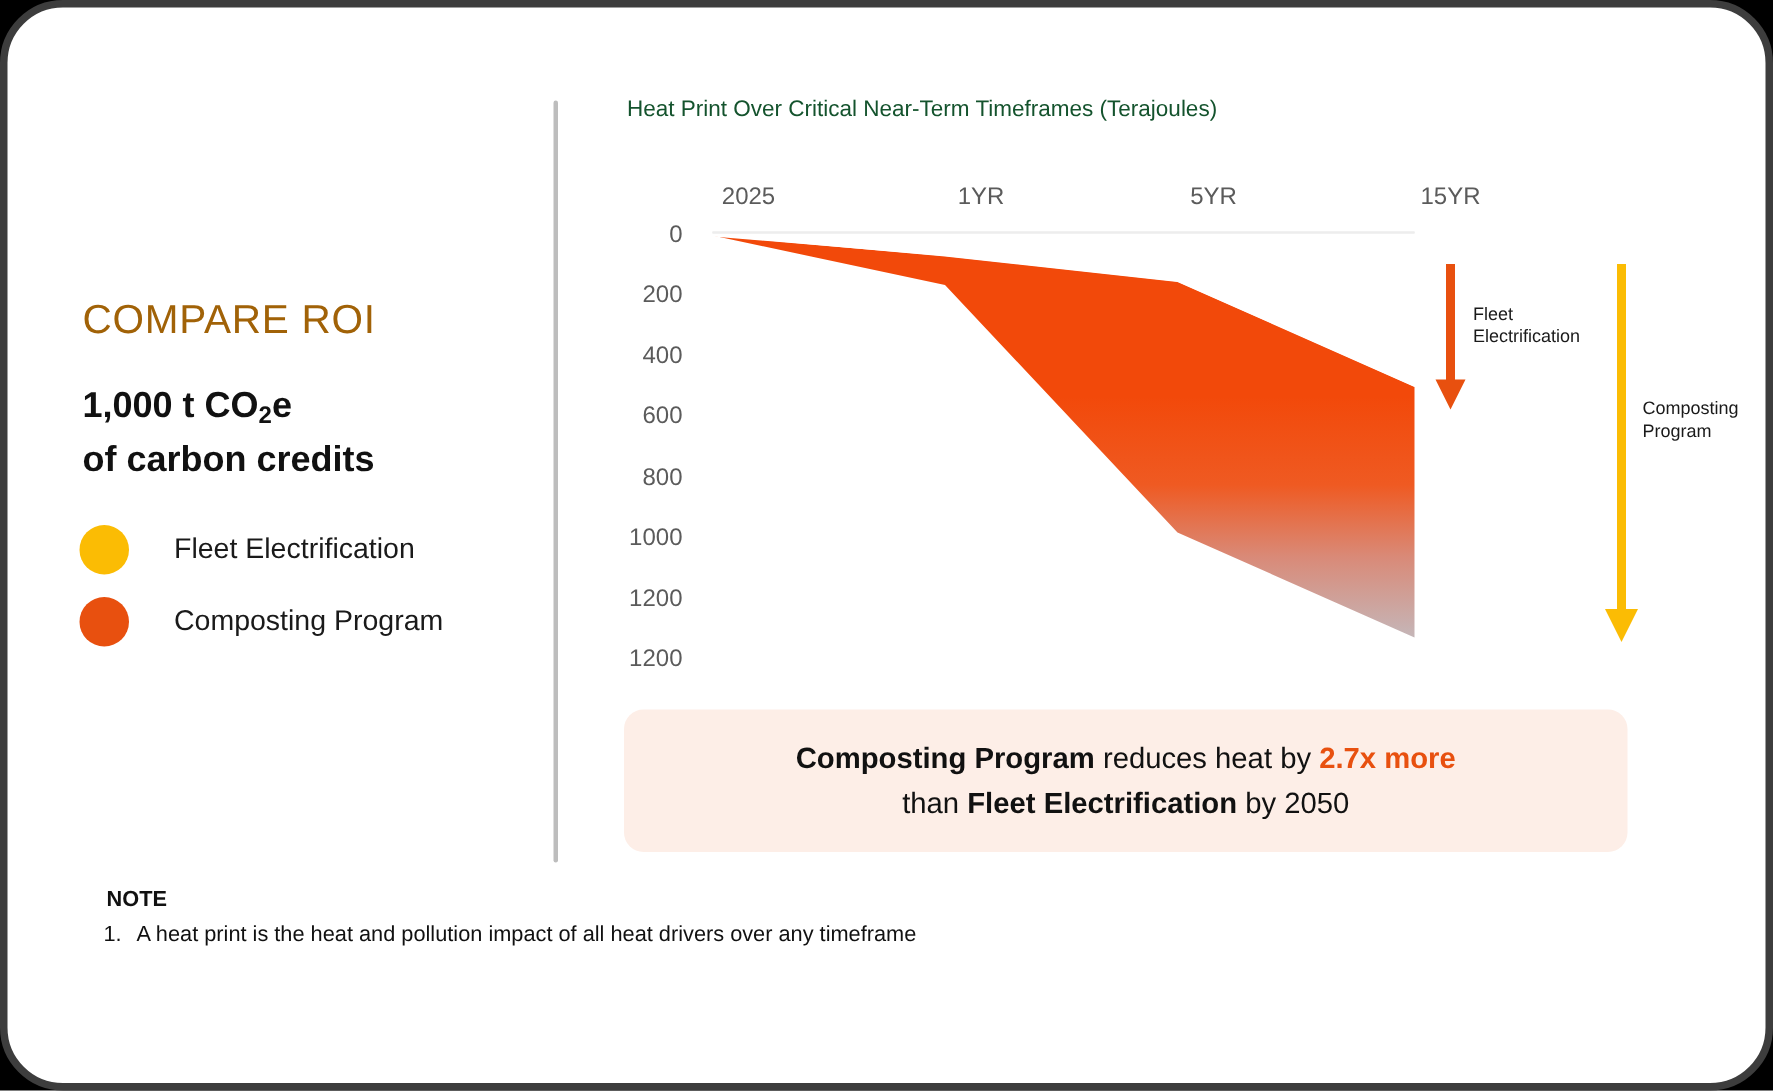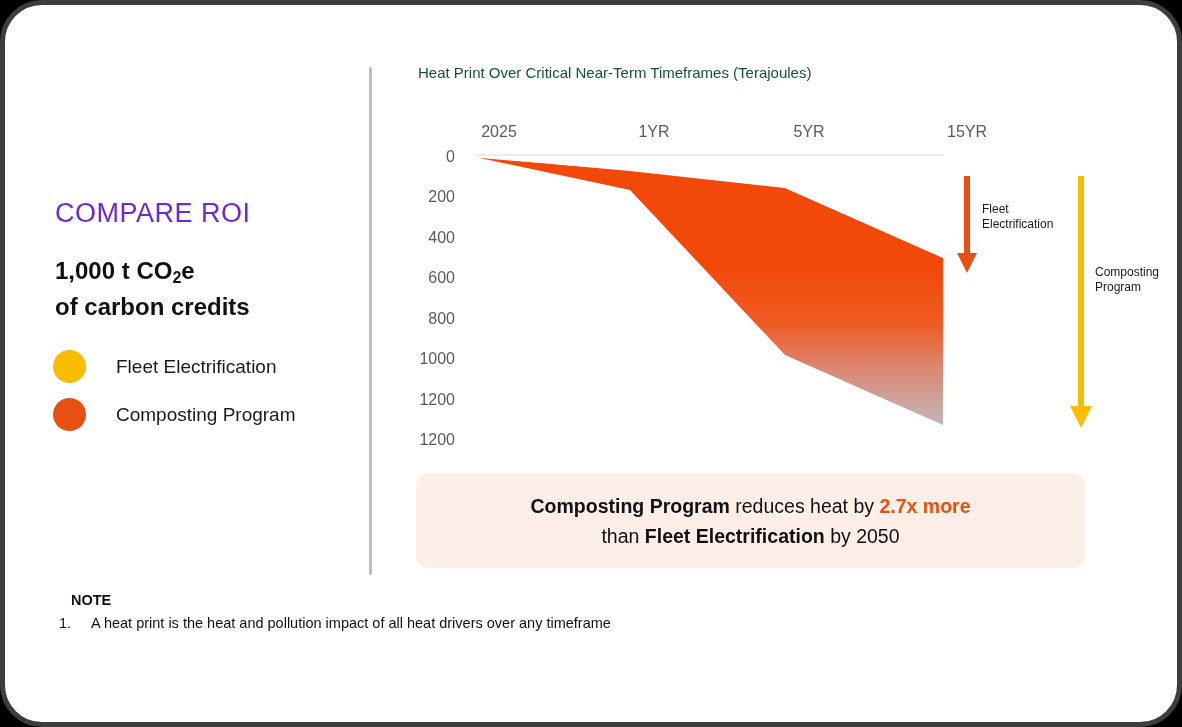--- a/index.html
+++ b/index.html
@@ -19,21 +19,21 @@
     overflow:hidden;
   }
 
   
   #left-panel{
     position:absolute;left:0;top:0;width:366px;height:580px;
   }
   #compare-title{
     position:absolute;left:50px;top:193px;
     font-size:27px;letter-spacing:.5px;font-weight:300;
-    color:#6d28d9;white-space:nowrap;text-align:center;
+    color:#a16207;white-space:nowrap;text-align:center;
   }
   #headline{
     position:absolute;left:50px;top:249px;
     font-size:24px;font-weight:bold;color:#111;
     line-height:33px;white-space:nowrap;
   }
   #headline sub{font-size:16px;vertical-align:baseline;position:relative;top:4px;}
 
   .legend-row{
     position:absolute;left:48px;display:flex;align-items:center;
@@ -91,21 +91,21 @@
   .callout-line b{font-weight:bold;}
   .callout-accent{color:#e8500f;font-weight:bold;}
 
   
   #note-title{
     position:absolute;left:54px;top:587px;
     font-size:14.5px;font-weight:bold;color:#111;margin-left:12px;
   }
   #note-item{
     position:absolute;left:54px;top:610px;
-    font-size:14.5px;color:#111;white-space:nowrap;
+    font-size:14.5px;color:#111;white-space:nowrap;text-align:center;
   }
   #note-item .num{display:inline-block;width:32px;}
 </style>
 </head>
 <body>
 
 <div id="slide">
 
   <div id="left-panel">
 

